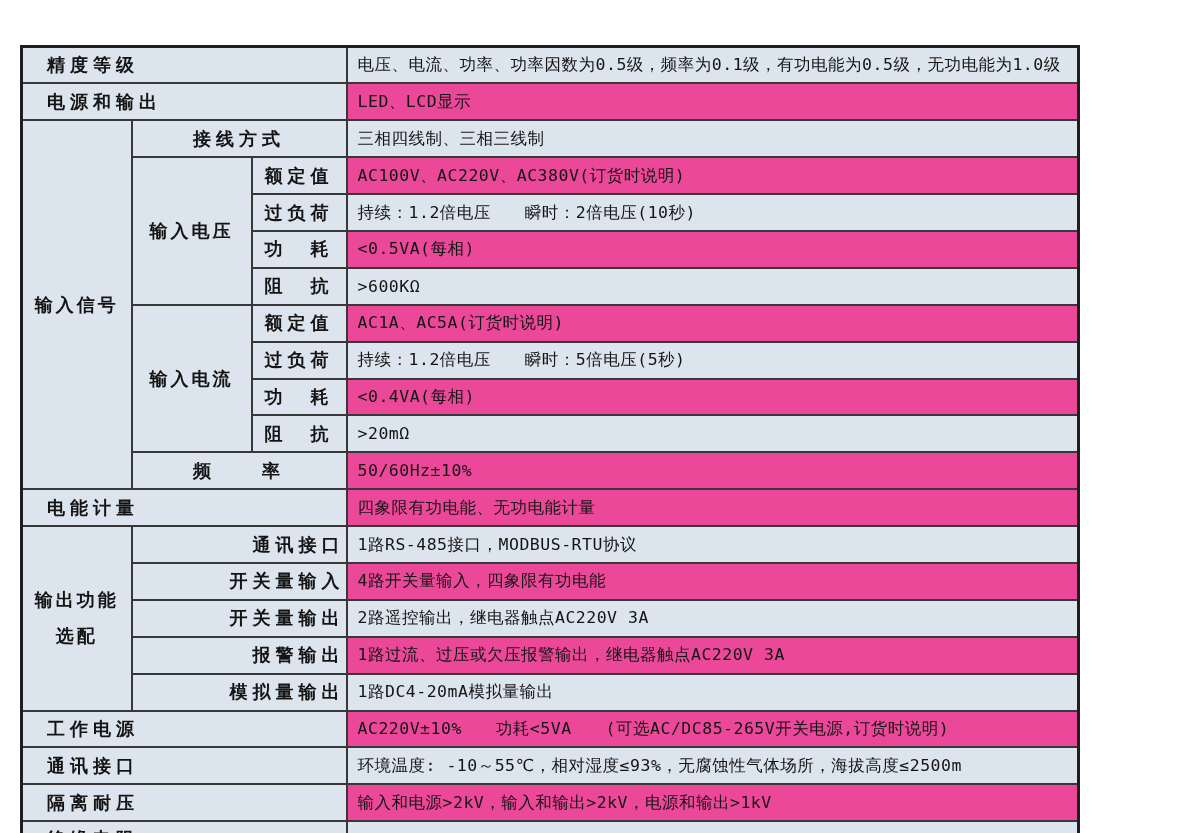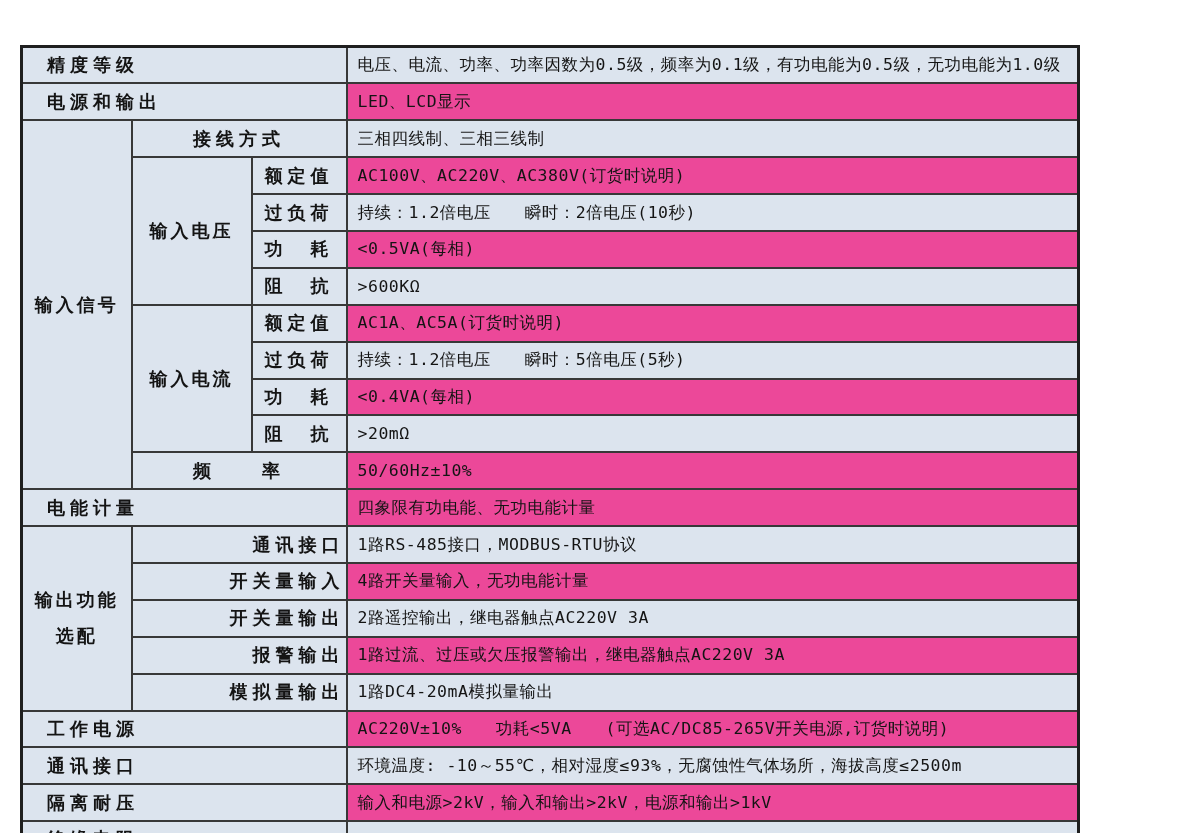--- a/index.html
+++ b/index.html
@@ -120,21 +120,21 @@
   </tr>
 
   <tr>
     <td class="grp" rowspan="5">输出功能
 选配</td>
     <td class="lbl l" colspan="2">通讯接口</td>
     <td class="val t">1路RS-485接口，MODBUS-RTU协议</td>
   </tr>
   <tr>
     <td class="lbl l" colspan="2">开关量输入</td>
-    <td class="val w">4路开关量输入，无功电能计量</td>
+    <td class="val w">4路开关量输入，四象限有功电能</td>
   </tr>
   <tr>
     <td class="lbl l" colspan="2">开关量输出</td>
     <td class="val t">2路遥控输出，继电器触点AC220V 3A</td>
   </tr>
   <tr>
     <td class="lbl l" colspan="2">报警输出</td>
     <td class="val w">1路过流、过压或欠压报警输出，继电器触点AC220V 3A</td>
   </tr>
   <tr>

